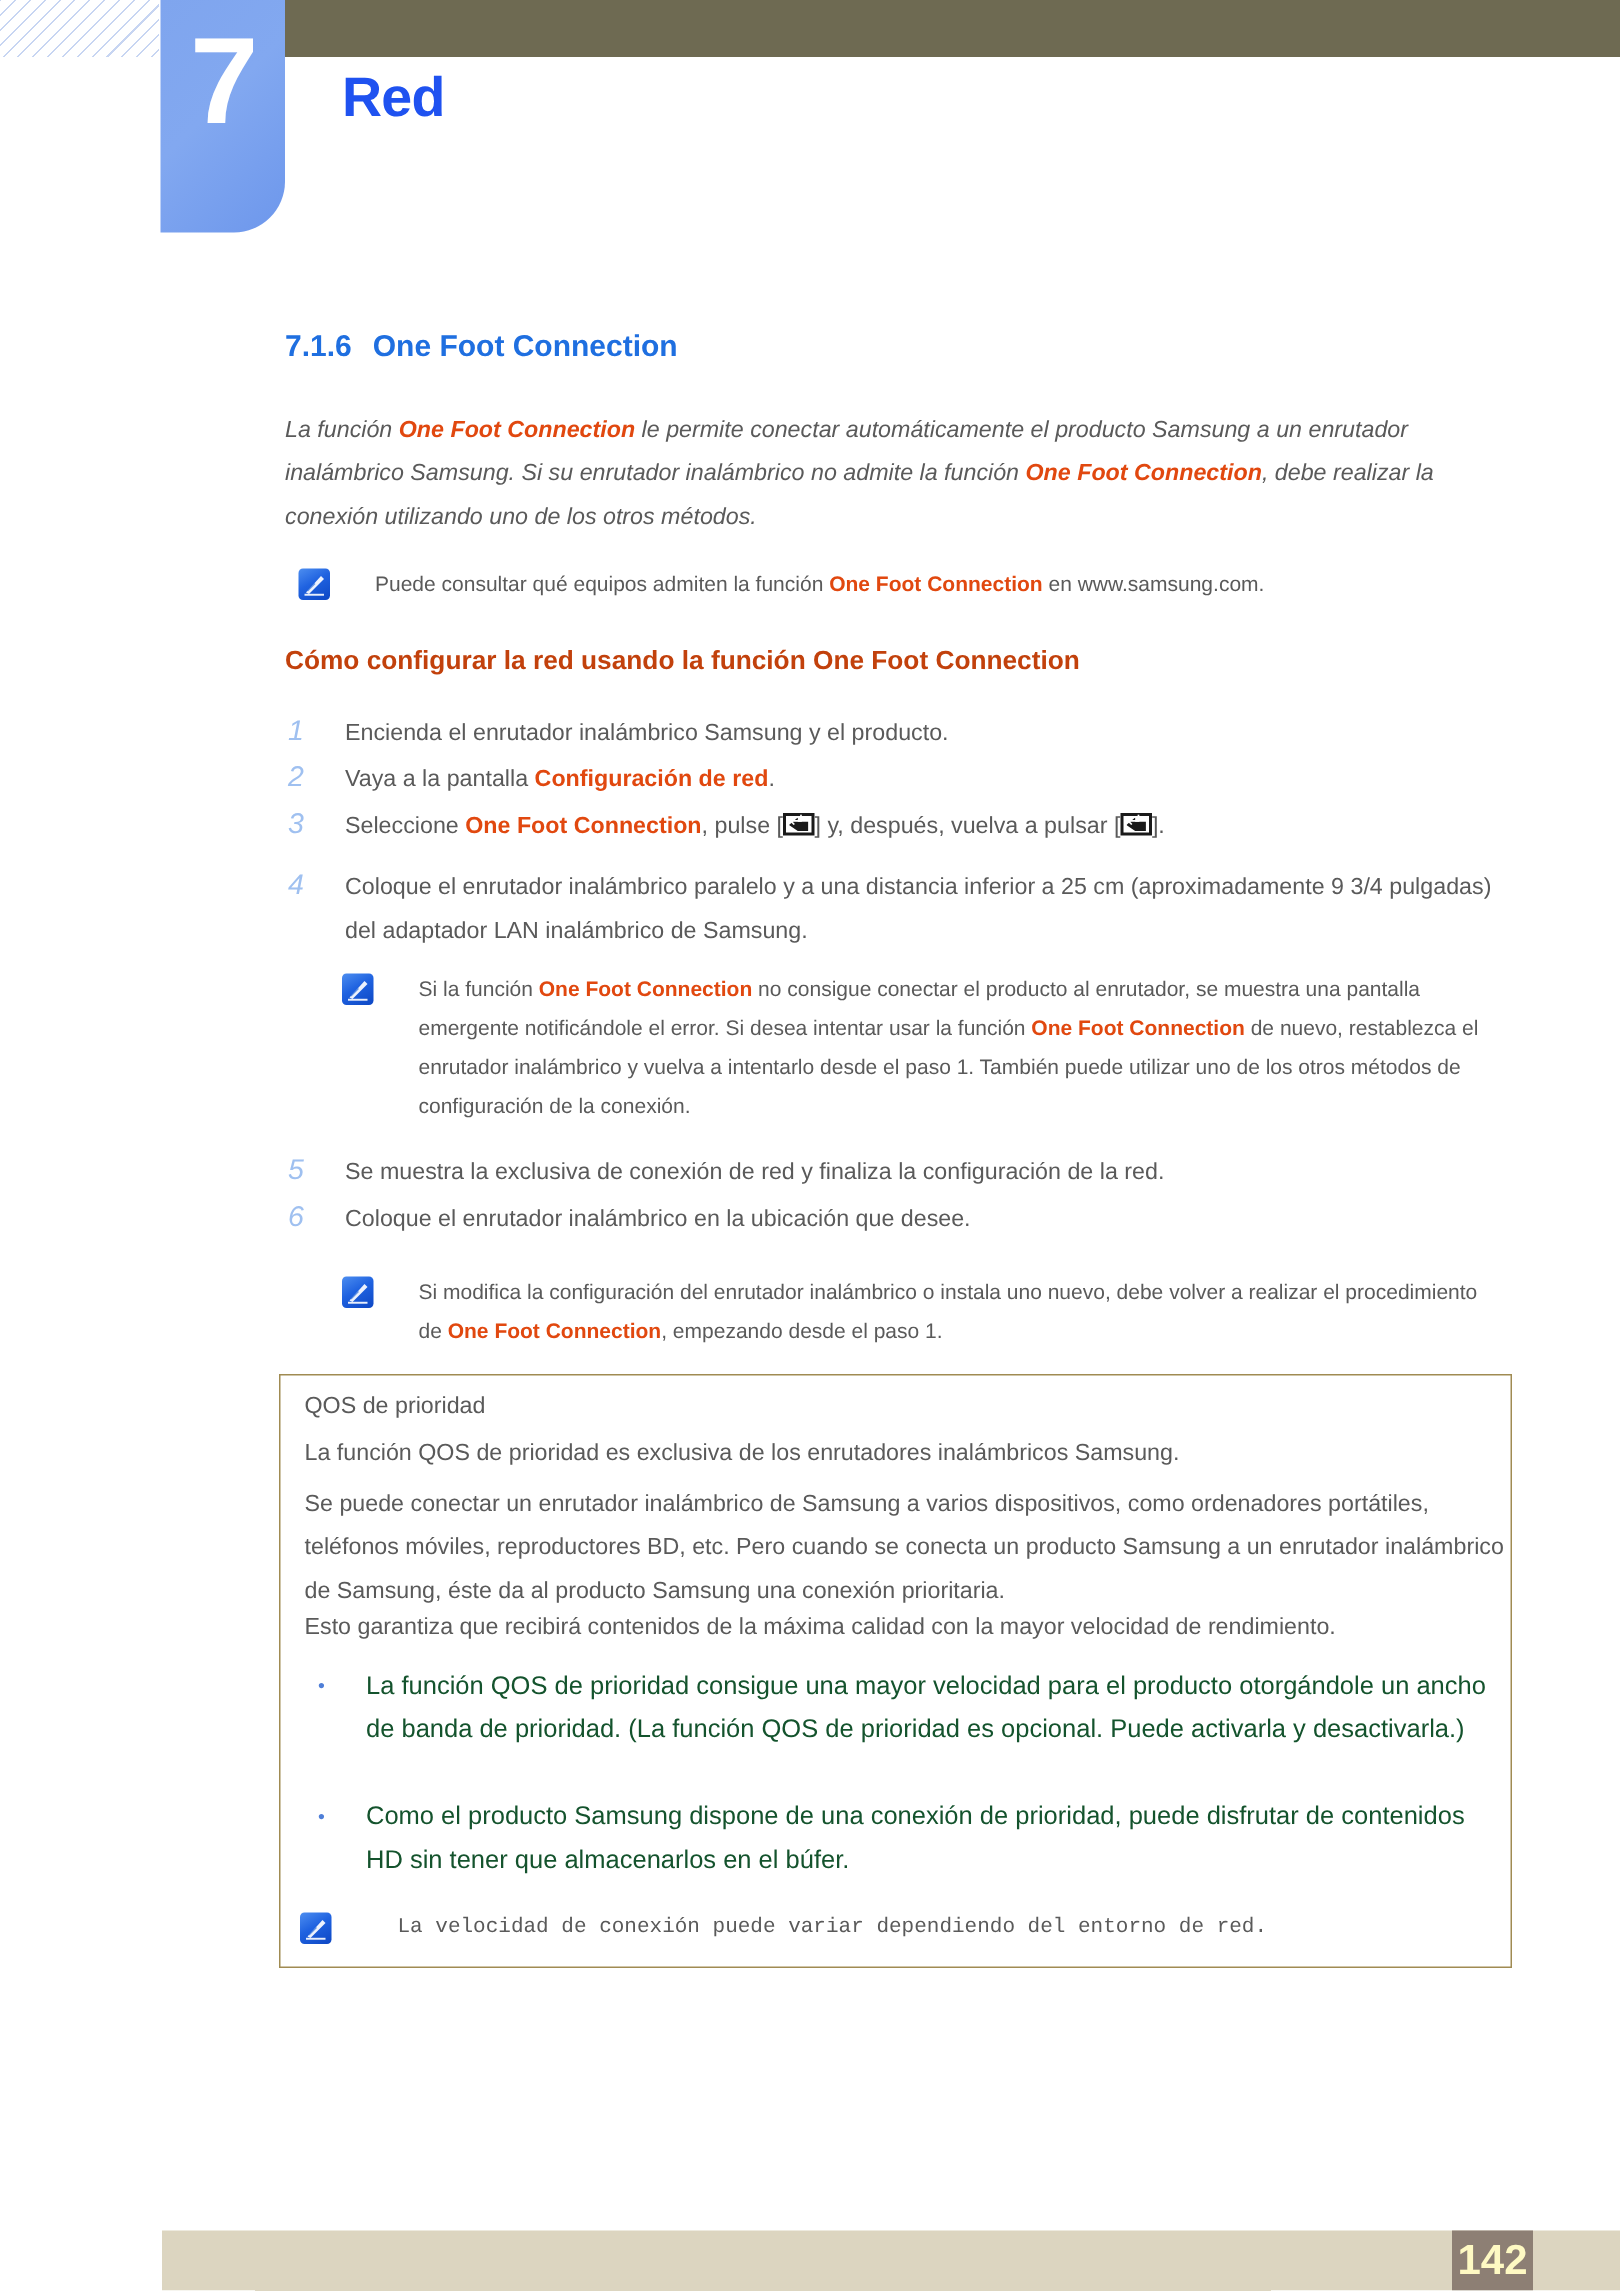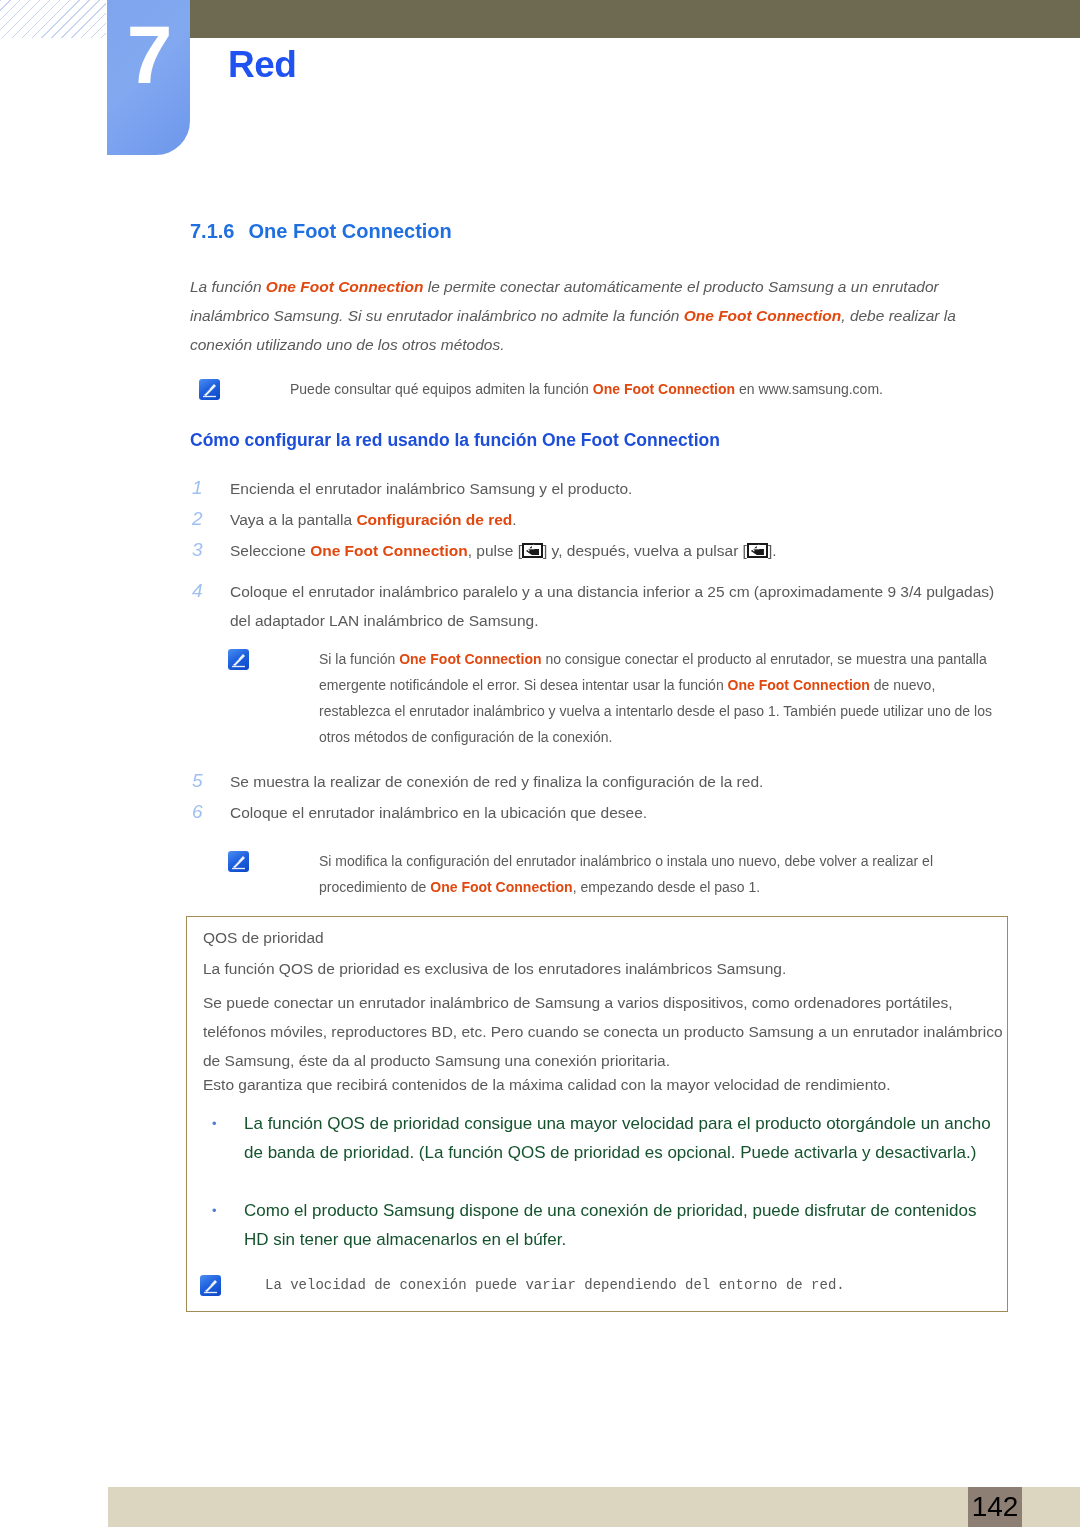--- a/index.html
+++ b/index.html
@@ -87,21 +87,20 @@
     font-weight: bold;
   }
 
   #p-intro { left: 190px; top: 272px; width: 800px; font-style: italic; }
 
   
   .note {
     position: absolute;
     display: flex;
     align-items: flex-start;
-    gap: 40px;
   }
   .note-icon {
     flex: 0 0 auto;
     width: 21px; height: 21px;
     margin-top: 3px;
     background: linear-gradient(150deg, #4d8ef0 0%, #1f62e0 45%, #0d47c4 100%);
     border-radius: 3px;
     position: relative;
     overflow: hidden;
   }
@@ -112,21 +111,21 @@
     font-size: 14px;
     line-height: 26px;
   }
   #note1 { left: 199px; top: 376px; width: 790px; }
   #note2 { left: 228px; top: 646px; width: 770px; }
   #note3 { left: 228px; top: 848px; width: 770px; }
 
   #sub-heading {
     position: absolute;
     left: 190px; top: 430px;
-    color: #1d4ed8;
+    color: #c2410c;
     font-size: 17.5px;
     font-weight: bold;
     white-space: nowrap;
   }
 
   
   .step {
     position: absolute;
     display: flex;
     align-items: flex-start;
@@ -244,23 +243,23 @@
     right: 62px; top: 1498px;
     color: #7a6f63;
     font-size: 15px;
     font-weight: bold;
   }
   #footer-page {
     position: absolute;
     left: 968px; top: 1487px;
     width: 54px; height: 40px;
     background: #8d7f74;
-    color: #000000;
+    color: #fef9c3;
     font-size: 28px;
-    font-weight: normal;
+    font-weight: bold;
     text-align: center;
     line-height: 40px;
   }
 </style>
 </head>
 <body>
 
 <div id="hatch"></div>
 <div id="olive-bar"></div>
 <div id="chapter-tab">
@@ -315,21 +314,21 @@
         <path d="M3 14 L13 3 L15 5 L5 15 Z" fill="#ffffff" opacity="0.92"></path>
         <path d="M2 15.5 L15 15.5" stroke="#ffffff" stroke-width="1.3" opacity="0.9"></path>
         <path d="M4 13 L9 8" stroke="#2f6fd8" stroke-width="0.8" opacity="0.7"></path>
       </svg>
     </div>
     <div class="note-text"><span>Si la función </span><span class="hl">One Foot Connection</span><span> no consigue conectar el producto al enrutador, se muestra una pantalla emergente notificándole el error. Si desea intentar usar la función </span><span class="hl">One Foot Connection</span><span> de nuevo, restablezca el enrutador inalámbrico y vuelva a intentarlo desde el paso 1. También puede utilizar uno de los otros métodos de configuración de la conexión.</span></div>
   </div>
 
   <div class="step" id="step5">
     <div class="step-num">5</div>
-    <div class="step-body"><span>Se muestra la realizar de conexión de red y finaliza la configuración de la red.</span></div>
+    <div class="step-body"><span>Se muestra la exclusiva de conexión de red y finaliza la configuración de la red.</span></div>
   </div>
 
   <div class="step" id="step6">
     <div class="step-num">6</div>
     <div class="step-body"><span>Coloque el enrutador inalámbrico en la ubicación que desee.</span></div>
   </div>
 
   <div class="note" id="note3">
     <div class="note-icon">
       <svg width="17" height="17" viewBox="0 0 17 17" aria-hidden="true">

